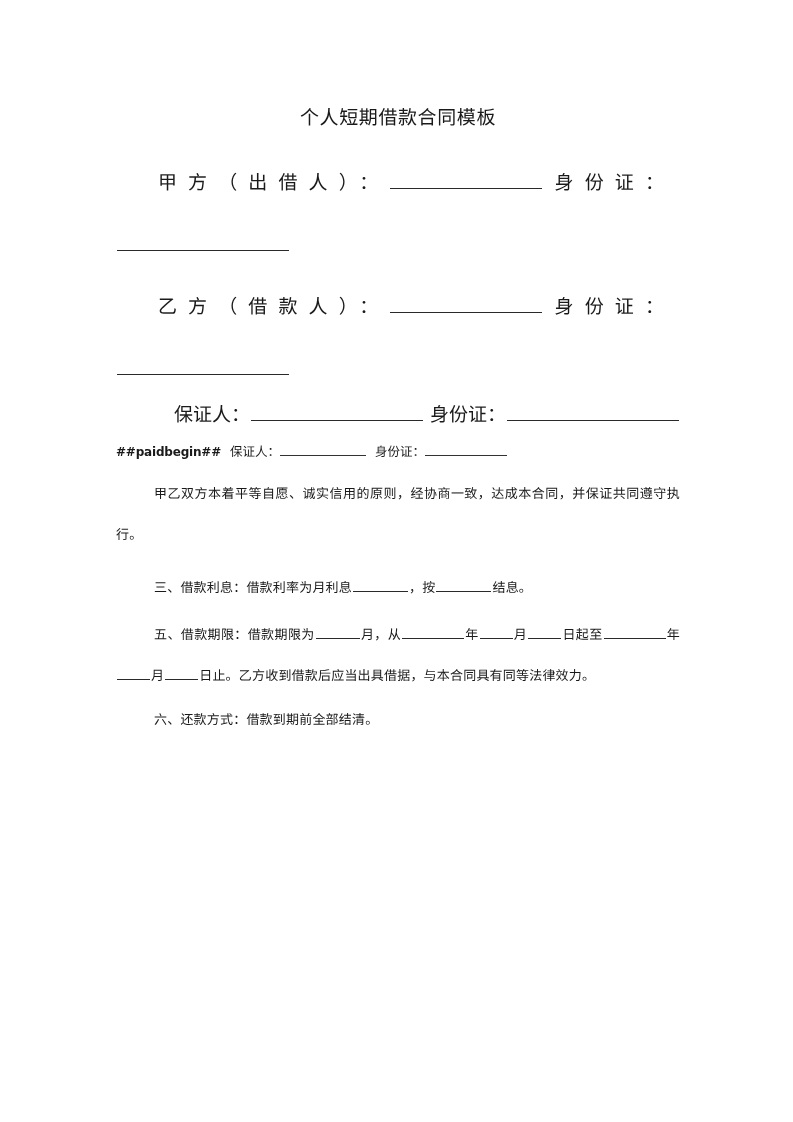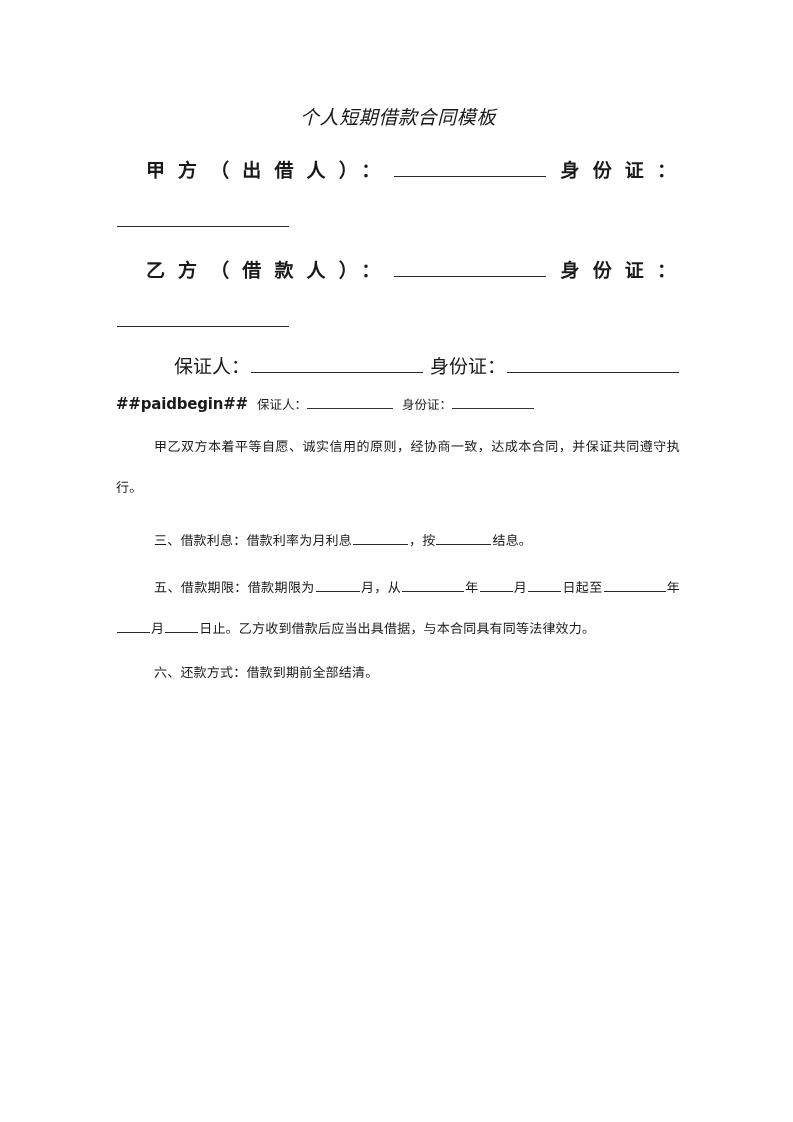--- a/index.html
+++ b/index.html
@@ -31,33 +31,31 @@
   
   .doc-title {
     text-align: center;
     font-size: 19px;
     font-weight: normal;
     line-height: 28px;
     margin: 0;
     padding-top: 103px;
     letter-spacing: 0.6px;
     color: #1a1a1a;
-    font-style: italic;
   }
 
   
   .party-line {
     font-size: 19px;
     line-height: 46px;
-    margin: 4px;
+    margin: 16px;
     text-align: justify;
     text-align-last: justify;
     text-indent: 26px;
     color: #1a1a1a;
-    font-weight: bold;
   }
 
   .guarantor-line {
     font-size: 19px;
     line-height: 46px;
     margin: 0;
     text-indent: 26px;
     color: #1a1a1a;
     text-align: right;
   }
@@ -66,21 +64,21 @@
   .paid-row {
     font-size: 12.5px;
     line-height: 30px;
     margin: 0;
     color: #1a1a1a;
     white-space: nowrap;
   }
   .paid-marker {
     font-family: "DejaVu Sans", "Liberation Sans", sans-serif;
     font-weight: bold;
-    font-size: 15px;
+    font-size: 12px;
     letter-spacing: -0.2px;
   }
   .paid-row .gap { display: inline-block; width: 9px; }
   .paid-row .sm-blank {
     display: inline-block;
     border-bottom: 1px solid #333;
     height: 11px;
     vertical-align: baseline;
   }
   .paid-row .sm-blank.w1 { width: 86px; }

